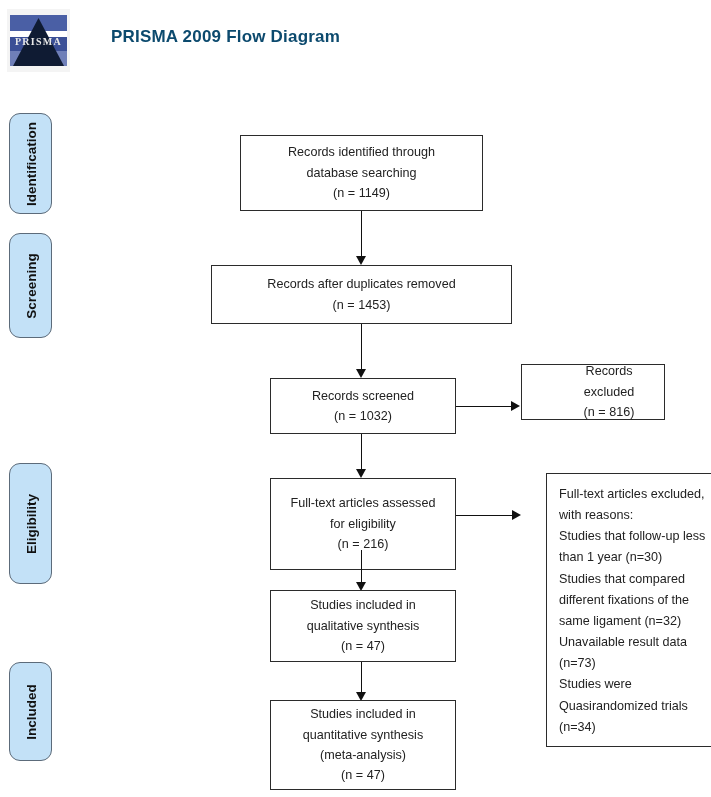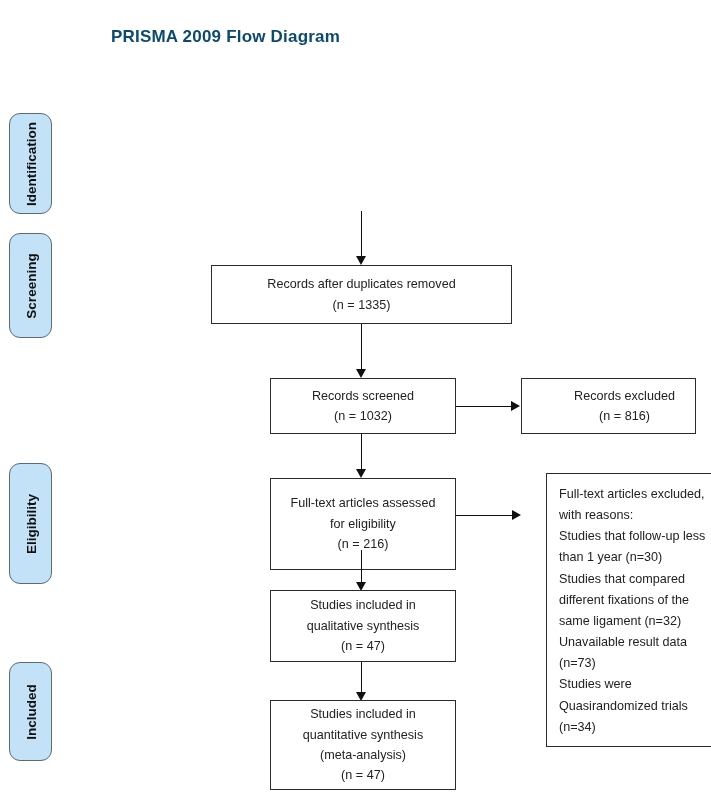--- a/index.html
+++ b/index.html
@@ -119,57 +119,74 @@
     border-top: 5.5px solid transparent;
     border-bottom: 5.5px solid transparent;
     border-left: 9px solid #111111;
   }
 </style>
 </head>
 <body>
 
 <div id="page">
 
+  <div id="logo">
+    <svg class="logo-svg" width="63" height="63" viewBox="0 0 63 63" aria-hidden="true">
+      <rect x="0" y="0" width="63" height="63" fill="#f4f4f4"></rect>
+      <rect x="3" y="6" width="57" height="51" fill="#ffffff"></rect>
+      <rect x="3" y="6" width="57" height="16" fill="#4a5fa5"></rect>
+      <rect x="3" y="22" width="57" height="6" fill="#ffffff"></rect>
+      <rect x="3" y="28" width="57" height="14" fill="#3b4f96"></rect>
+      <rect x="3" y="42" width="57" height="15" fill="#6f7fb8"></rect>
+      <polygon points="31.5,9 57,57 6,57" fill="#0f1b33"></polygon>
+      <text x="31.5" y="36" font-family="Liberation Serif, serif" font-size="10" font-weight="bold" fill="#e8e8e8" text-anchor="middle" letter-spacing="1.3">PRISMA</text>
+    </svg>
+  </div>
 
   <div id="title">PRISMA 2009 Flow Diagram</div>
 
   <div class="phase" style="top:113px; height:101px;">
     <span class="phase-label">Identification</span>
   </div>
   <div class="phase" style="top:233px; height:105px;">
     <span class="phase-label">Screening</span>
   </div>
   <div class="phase" style="top:463px; height:121px;">
     <span class="phase-label">Eligibility</span>
   </div>
   <div class="phase" style="top:662px; height:99px;">
     <span class="phase-label">Included</span>
   </div>
 
+  <div class="box" style="left:240px; top:135px; width:243px; height:76px;">
+    <span class="box-text">Records identified through
+database searching
+(n = 1149)</span>
+  </div>
 
   <div class="vline" style="left:361px; top:211px; height:48px;"></div>
   <div class="arrow-down" style="left:356px; top:256px;"></div>
 
   <div class="box" style="left:211px; top:265px; width:301px; height:59px;">
     <span class="box-text">Records after duplicates removed
-(n = 1335)</span>
+(n = 1453)</span>
   </div>
 
   <div class="vline" style="left:361px; top:324px; height:48px;"></div>
   <div class="arrow-down" style="left:356px; top:369px;"></div>
 
   <div class="box" style="left:270px; top:378px; width:186px; height:56px;">
     <span class="box-text">Records screened
 (n = 1032)</span>
   </div>
 
   <div class="hline" style="left:456px; top:406px; width:56px;"></div>
   <div class="arrow-right" style="left:511px; top:401px;"></div>
 
-  <div class="box" style="left:521px; top:378px; width:175px; height:56px;padding-left:32px;">
+  <div class="box" style="left:521px; top:364px; width:144px; height:56px;padding-left:32px;">
     <span class="box-text">Records excluded
 (n = 816)</span>
   </div>
 
   <div class="vline" style="left:361px; top:434px; height:38px;"></div>
   <div class="arrow-down" style="left:356px; top:469px;"></div>
 
   <div class="box" style="left:270px; top:478px; width:186px; height:92px;">
     <span class="box-text">Full-text articles assessed
 for eligibility

